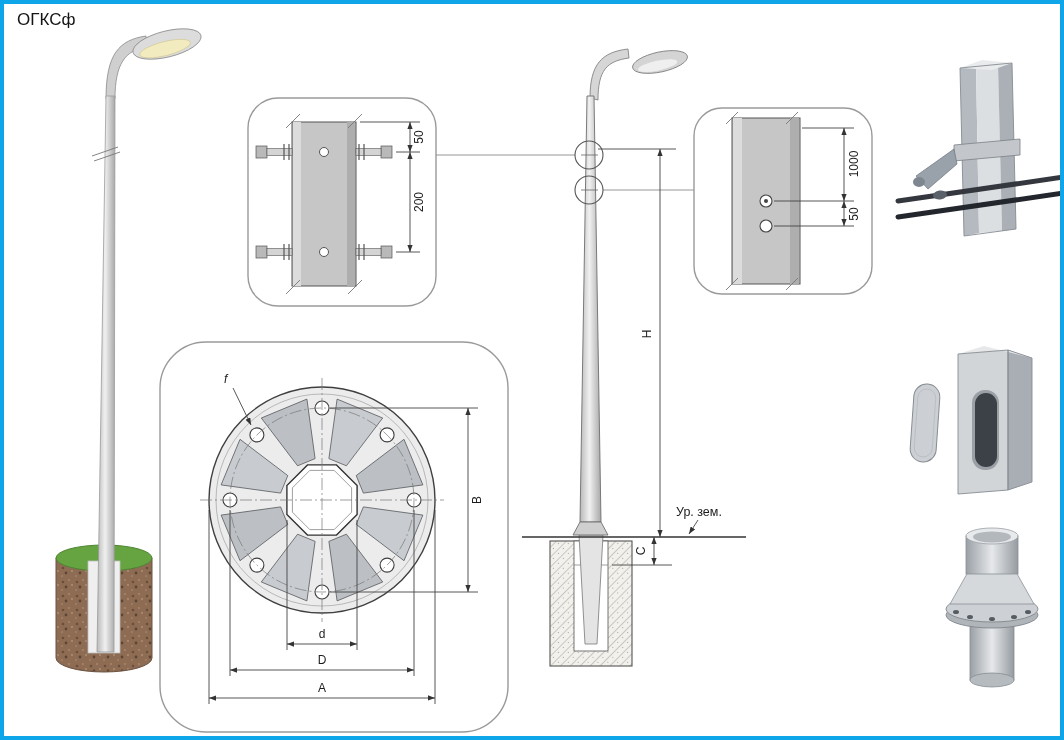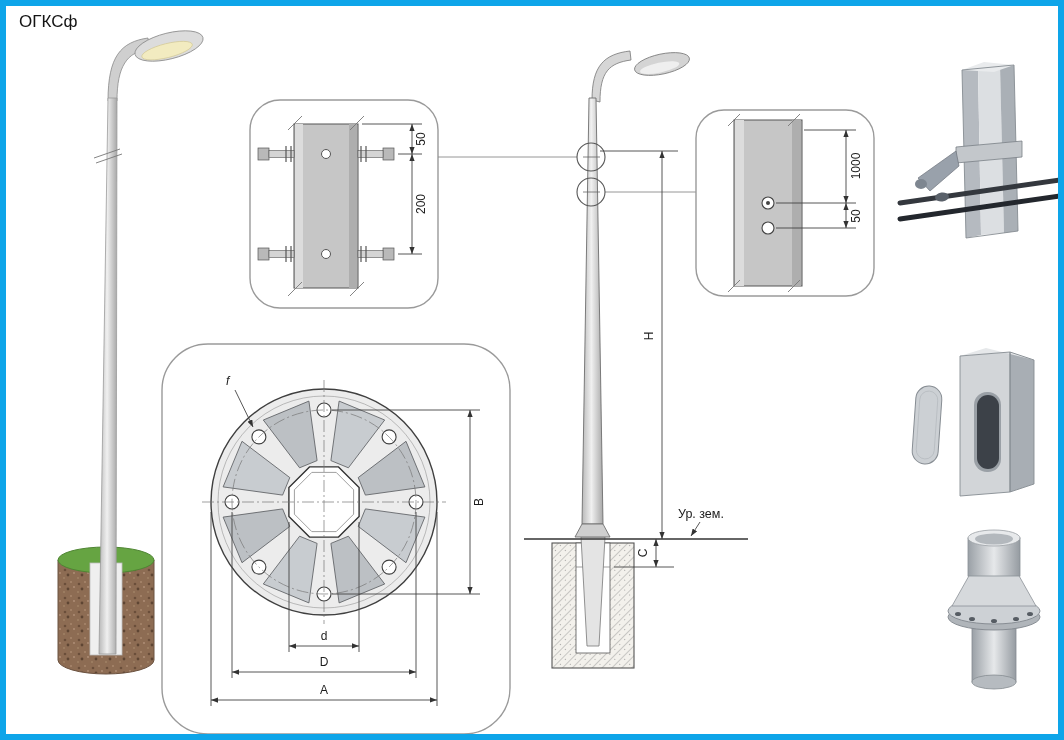--- a/index.html
+++ b/index.html
@@ -1,18 +1,18 @@
 <!DOCTYPE html>
 <html><head>
 <meta charset="utf-8">
 <style>
   * { box-sizing: border-box; }
   body { margin: 0; background: #e9e9e9; font-family: "Liberation Sans", sans-serif; }
   .canvas { position: relative; width: 1064px; height: 740px; background: #fff;
-            border: 6px solid #0ea5e9; overflow: hidden; }
+            border: 4px solid #0ea5e9; overflow: hidden; }
   .title { position: absolute; left: 13px; top: 6px; font-size: 17px; color: #141414; }
   svg.sheet { position: absolute; left: 0; top: 0; }
   text { font-family: "Liberation Sans", sans-serif; fill: #1c1c1c; }
   .dimtxt { font-size: 12px; }
   .ext, .dim { stroke: #444; stroke-width: 0.9; fill: none; }
   .cl { stroke: #777; stroke-width: 0.7; stroke-dasharray: 12 3 2 3; fill: none; }
   .callout-line { stroke: #8a8a8a; stroke-width: 0.9; }
   .brk { stroke: #777; stroke-width: 0.9; }
 </style>
 </head>

